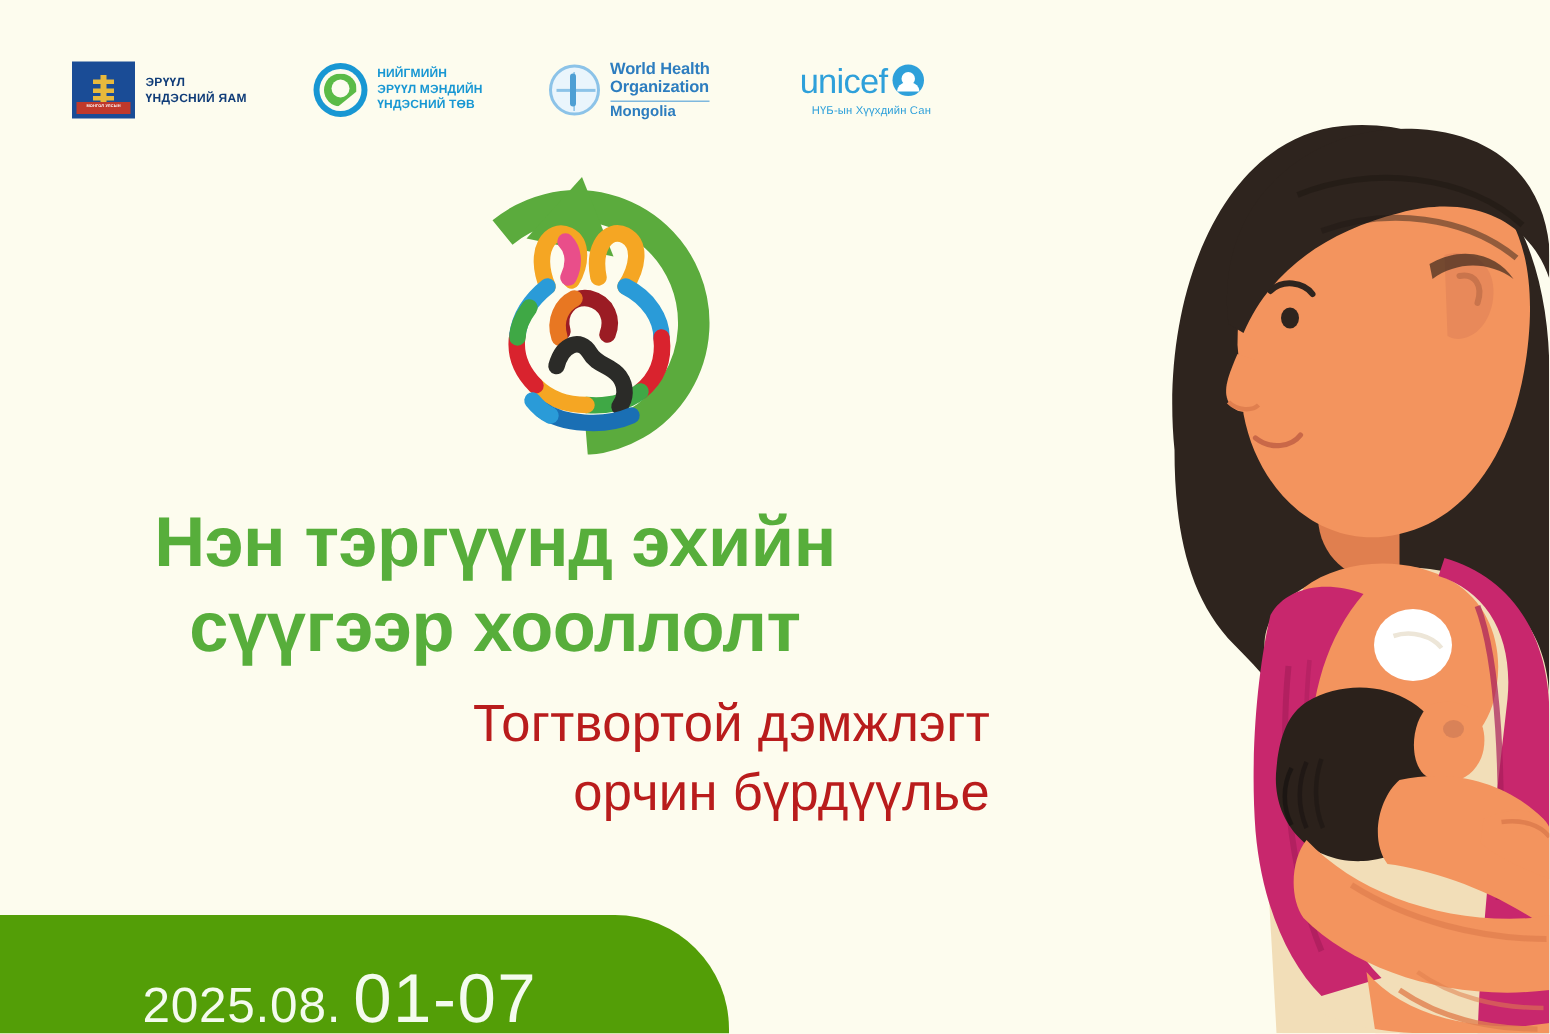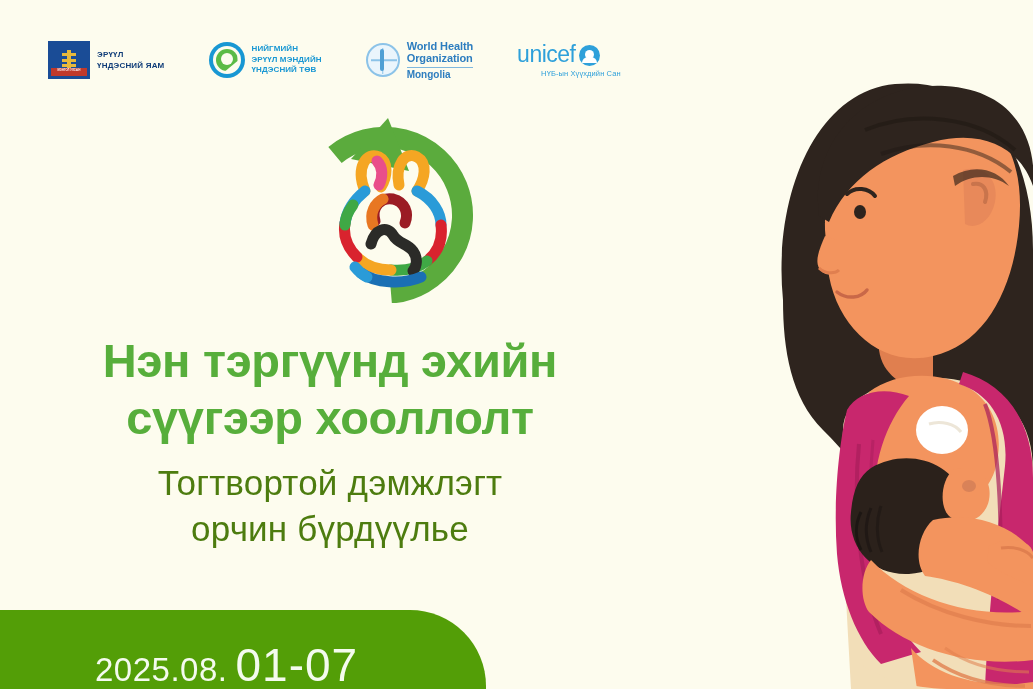--- a/index.html
+++ b/index.html
@@ -89,21 +89,21 @@
     position:absolute;left:14px;top:6px;width:4px;height:22px;
     background:#4E9FD4;border-radius:2px;
   }
   .who-text{line-height:1;}
   .who-text .l1{font-size:11px;font-weight:bold;color:#2D7DBF;line-height:12px;letter-spacing:-.1px;text-align:right;}
   .who-text .l2{font-size:11px;font-weight:bold;color:#2D7DBF;line-height:12px;letter-spacing:-.1px;}
   .who-text .rule{height:1px;background:#7FB8DE;margin:3px 0 2px;}
   .who-text .l3{font-size:10px;font-weight:bold;color:#2D7DBF;}
 
   .uni-wrap{display:flex;flex-direction:column;gap:3px;}
-  .uni-top{display:flex;align-items:flex-end;gap:4px;}
+  .uni-top{display:flex;align-items:flex-start;gap:4px;margin-left:16px;}
   .uni-word{font-size:23px;color:#2EA0DA;letter-spacing:-.5px;line-height:23px;}
   .uni-emb{width:21px;height:21px;border-radius:50%;background:#2EA0DA;position:relative;}
   .uni-emb:before{
     content:"";position:absolute;left:6px;top:5px;width:9px;height:9px;border-radius:50%;
     background:#fff;
   }
   .uni-emb:after{
     content:"";position:absolute;left:3px;bottom:3px;width:15px;height:6px;border-radius:6px 6px 0 0;
     background:#fff;
   }
@@ -115,22 +115,22 @@
   
   .headline{
     position:absolute;left:0;top:332px;width:660px;
     text-align:center;
     color:#57AE3B;
     font-size:47px;font-weight:bold;line-height:57px;
     letter-spacing:-.3px;
   }
   .subhead{
     position:absolute;left:0;top:460px;width:660px;
-    text-align:center;
-    color:#4d7c0f;
+    text-align:right;
+    color:#b91c1c;
     font-size:35px;font-weight:normal;line-height:46px;
     letter-spacing:.2px;
   }
 
   
   .date-banner{
     position:absolute;left:-30px;top:610px;width:516px;height:110px;
     background:#539E07;
     border-radius:0 76px 0 0;
     display:flex;align-items:center;

